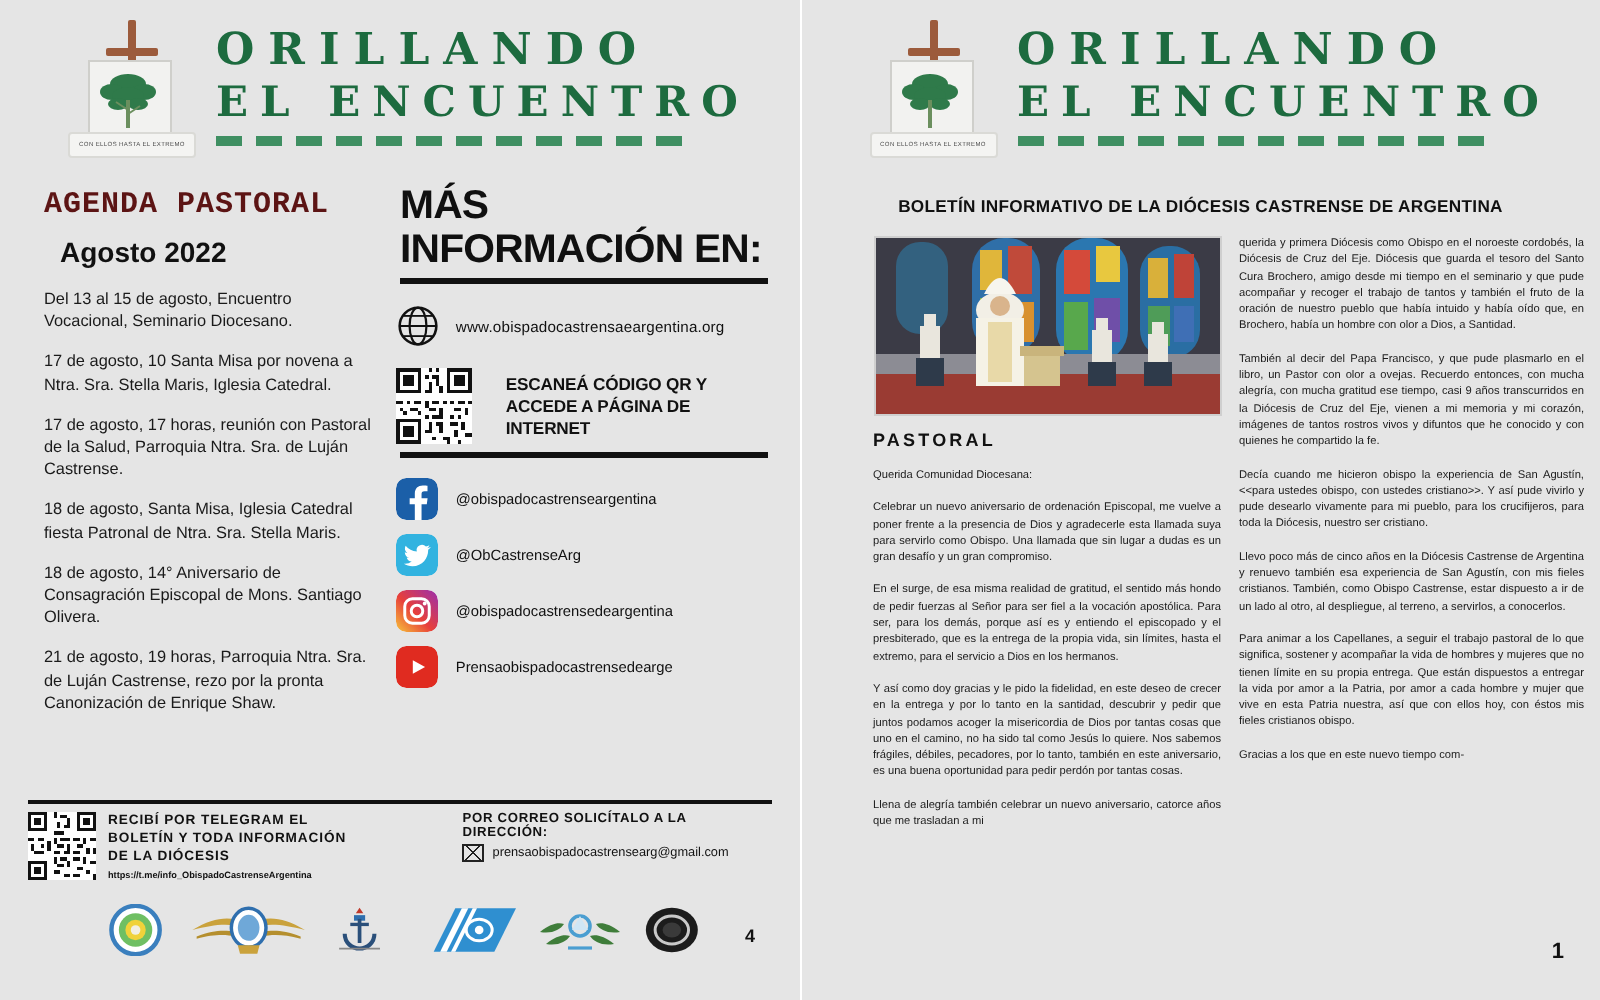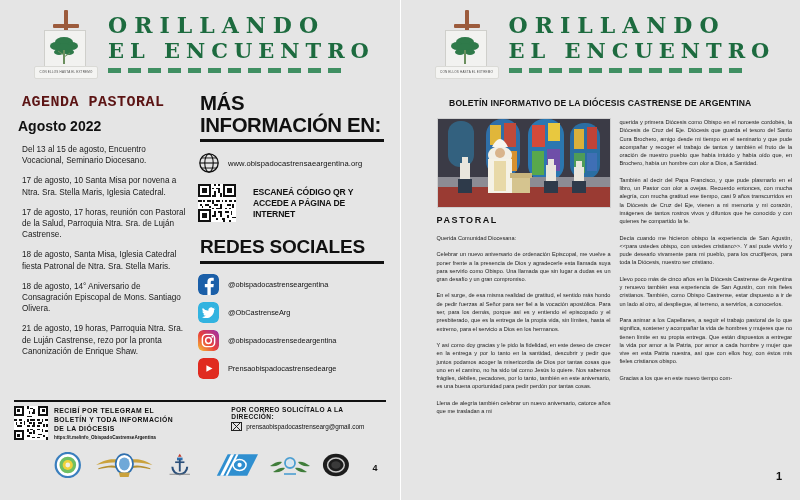--- a/index.html
+++ b/index.html
@@ -24,21 +24,21 @@
   .dashrow{margin-top:4px;display:flex;gap:7px;}
   .dashrow i{display:block;width:13px;height:5px;background:#3f8f62;}
 
   
   .lp-cols{position:relative;display:flex;padding:0 14px;gap:8px;}
   .lp-left{width:180px;}
   .lp-right{width:192px;}
 
   .agenda-title{font-family:Liberation Mono, monospace;font-weight:bold;font-size:15px;letter-spacing:.5px;
                 color:#5c1414;margin:6px 0 7px 8px;}
-  .agenda-month{font-size:14px;font-weight:bold;color:#111;margin:0 0 10px 4px;}
+  .agenda-month{font-size:14px;font-weight:bold;color:#111;margin:0 0 10px 16px;}
   .agenda-item{font-size:8.2px;line-height:11.2px;color:#1a1a1a;margin:0 0 9px 8px;}
 
   .mas-title{font-size:20px;font-weight:bold;letter-spacing:-0.4px;color:#101010;
              transform:scaleX(1.02);transform-origin:left;margin:4px 0 0 2px;line-height:22px;}
   .rule{height:3px;background:#111;margin:3px 2px 10px 2px;}
   .rule.thin{height:2.5px;}
   .inforow{display:flex;align-items:center;gap:8px;margin-bottom:10px;}
   .globe{width:22px;height:22px;flex:0 0 22px;}
   .info-url{font-size:7.6px;color:#111;letter-spacing:.1px;}
   .qrrow{display:flex;align-items:center;gap:17px;margin-bottom:4px;}
@@ -203,21 +203,20 @@
               <rect x="14" y="20" width="1" height="1"></rect>
                 <rect x="17" y="20" width="1" height="1"></rect>
             </g>
           </svg>
           <div class="qr-lines">
             <div>ESCANEÁ CÓDIGO QR Y</div>
             <div>ACCEDE A PÁGINA DE INTERNET</div>
           </div>
         </div>
 
-        <div class="redes-title">REDES SOCIALES</div>
         <div class="rule thin"></div>
 
         <div class="soc">
           <svg class="soc-ico" viewBox="0 0 24 24">
             <rect width="24" height="24" rx="6" fill="#1b5fa8"></rect>
             <path d="M14.6 24v-9h3l.45-3.5H14.6V9.3c0-1 .28-1.7 1.73-1.7H18V4.47C17.7 4.43 16.6 4.34 15.3 4.34c-2.7 0-4.55 1.65-4.55 4.68V11.5H7.8V15h2.95v9z" fill="#fff"></path>
           </svg>
           <span class="soc-txt">@obispadocastrenseargentina</span>
         </div>
 

